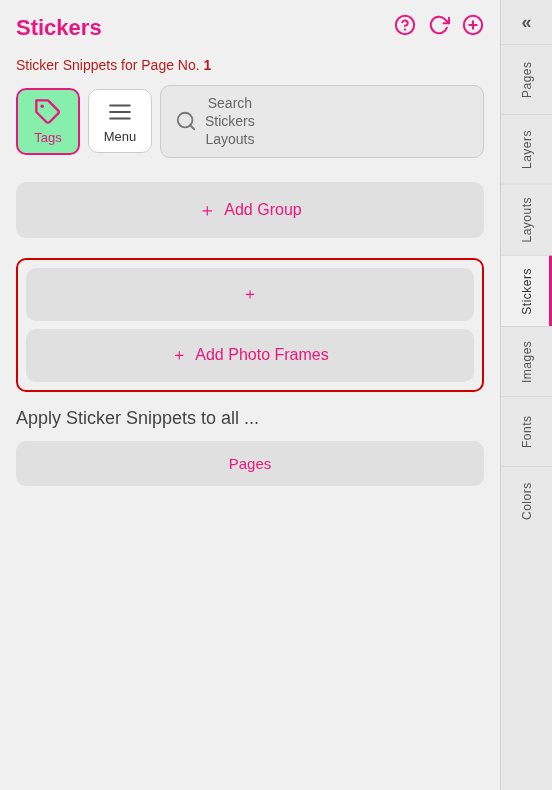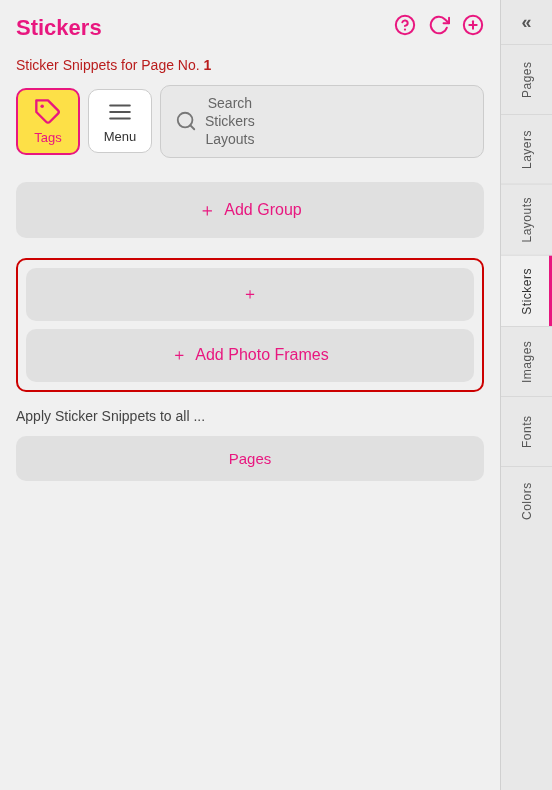--- a/index.html
+++ b/index.html
@@ -78,21 +78,21 @@
       border-radius: 10px;
       background: #fff;
       cursor: pointer;
       padding: 8px 12px;
       min-width: 64px;
       min-height: 64px;
     }
 
     .toolbar-btn.active {
       border-color: #e8177f;
-      background: #fde047;
+      background: #86efac;
     }
 
     .toolbar-btn svg {
       color: #e8177f;
       margin-bottom: 4px;
     }
 
     .toolbar-btn .btn-label {
       font-size: 13px;
       color: #333;
@@ -198,21 +198,21 @@
 
     .frame-btn:last-child {
       margin-bottom: 0;
     }
 
     .apply-section {
       padding: 16px 16px 8px 16px;
     }
 
     .apply-title {
-      font-size: 14px;
+      font-size: 18px;
       color: #444;
       margin-bottom: 12px;
     }
 
     .apply-buttons {
       display: flex;
       gap: 10px;
     }
 
     .apply-btn {

